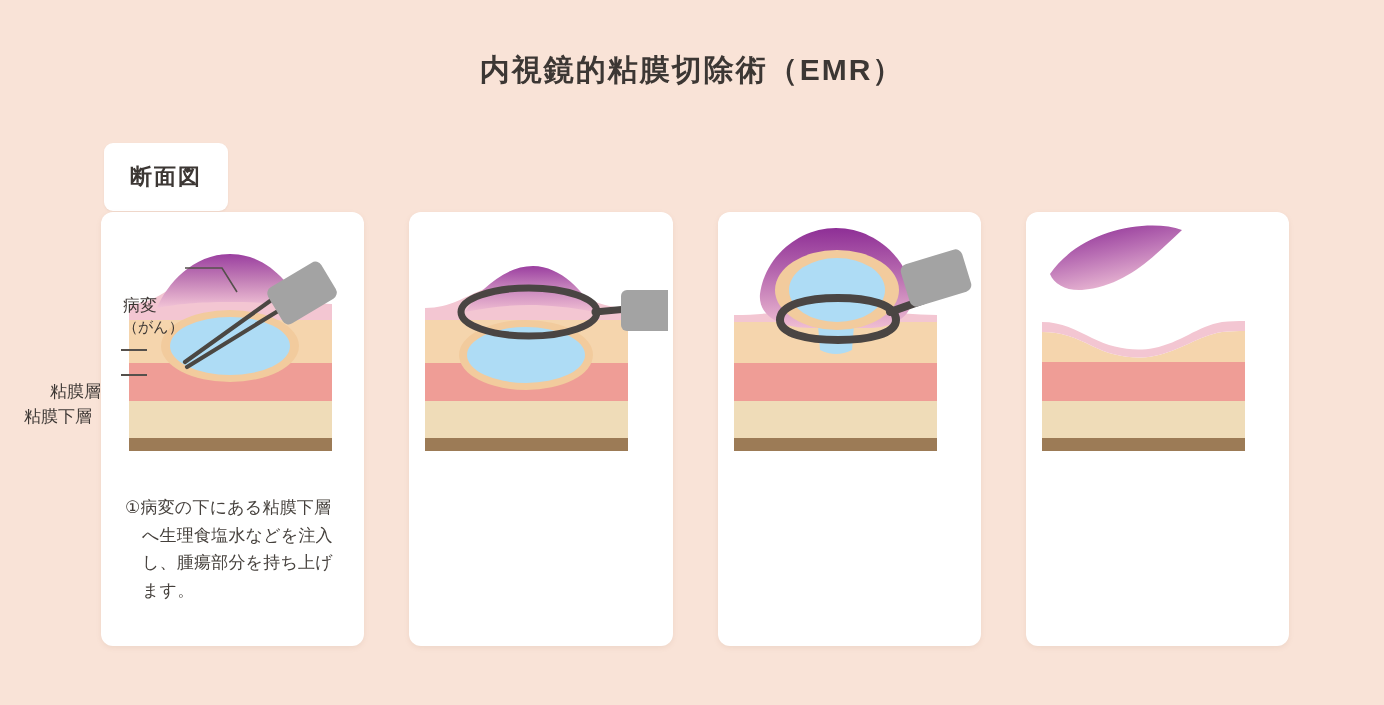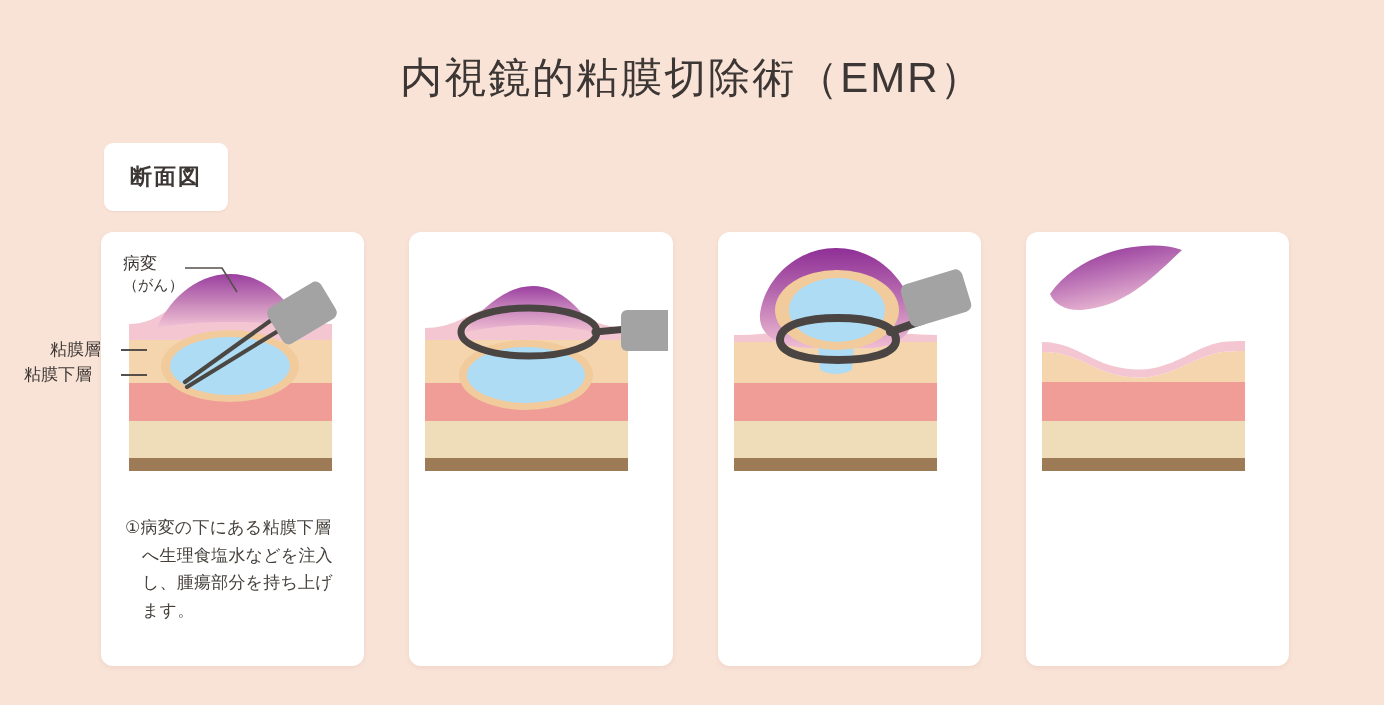--- a/index.html
+++ b/index.html
@@ -24,22 +24,22 @@
     height: 705px;
   }
 
   
   .title {
     position: absolute;
     top: 50px;
     left: 0;
     width: 1384px;
     text-align: center;
-    font-size: 42px;
-    font-weight: normal;
+    font-size: 30px;
+    font-weight: bold;
     letter-spacing: 2px;
     color: #3c3734;
   }
 
   
   .badge {
     position: absolute;
     top: 143px;
     left: 104px;
     background: #ffffff;
@@ -64,21 +64,20 @@
   }
 
   .card {
     position: relative;
     width: 301px;
     height: 434px;
     background: #ffffff;
     border-radius: 12px;
     box-shadow: 0 2px 5px rgba(170,130,110,0.13);
     overflow: hidden;
-    margin-top: 20px;
   }
 
   .figure {
     position: absolute;
     top: 0;
     left: 0;
     width: 259px;
     height: 262px;
   }
   .figure svg { display: block; width: 100%; height: 100%; }
@@ -106,20 +105,21 @@
     height: 705px;
     pointer-events: none;
   }
 
   .lbl {
     position: absolute;
     font-size: 17px;
     line-height: 1.3;
     color: #3c3734;
     white-space: nowrap;
+    margin-top: 42px;
   }
 
   .lbl-lesion   { left: 123px; top: 253px; text-align: left; }
   .lbl-lesion .sub { display: block; font-size: 15px; }
 
   .lbl-mucosa   { left: 50px;  top: 339px; }
   .lbl-submucosa{ left: 24px;  top: 364px; }
 
   .leader {
     position: absolute;

